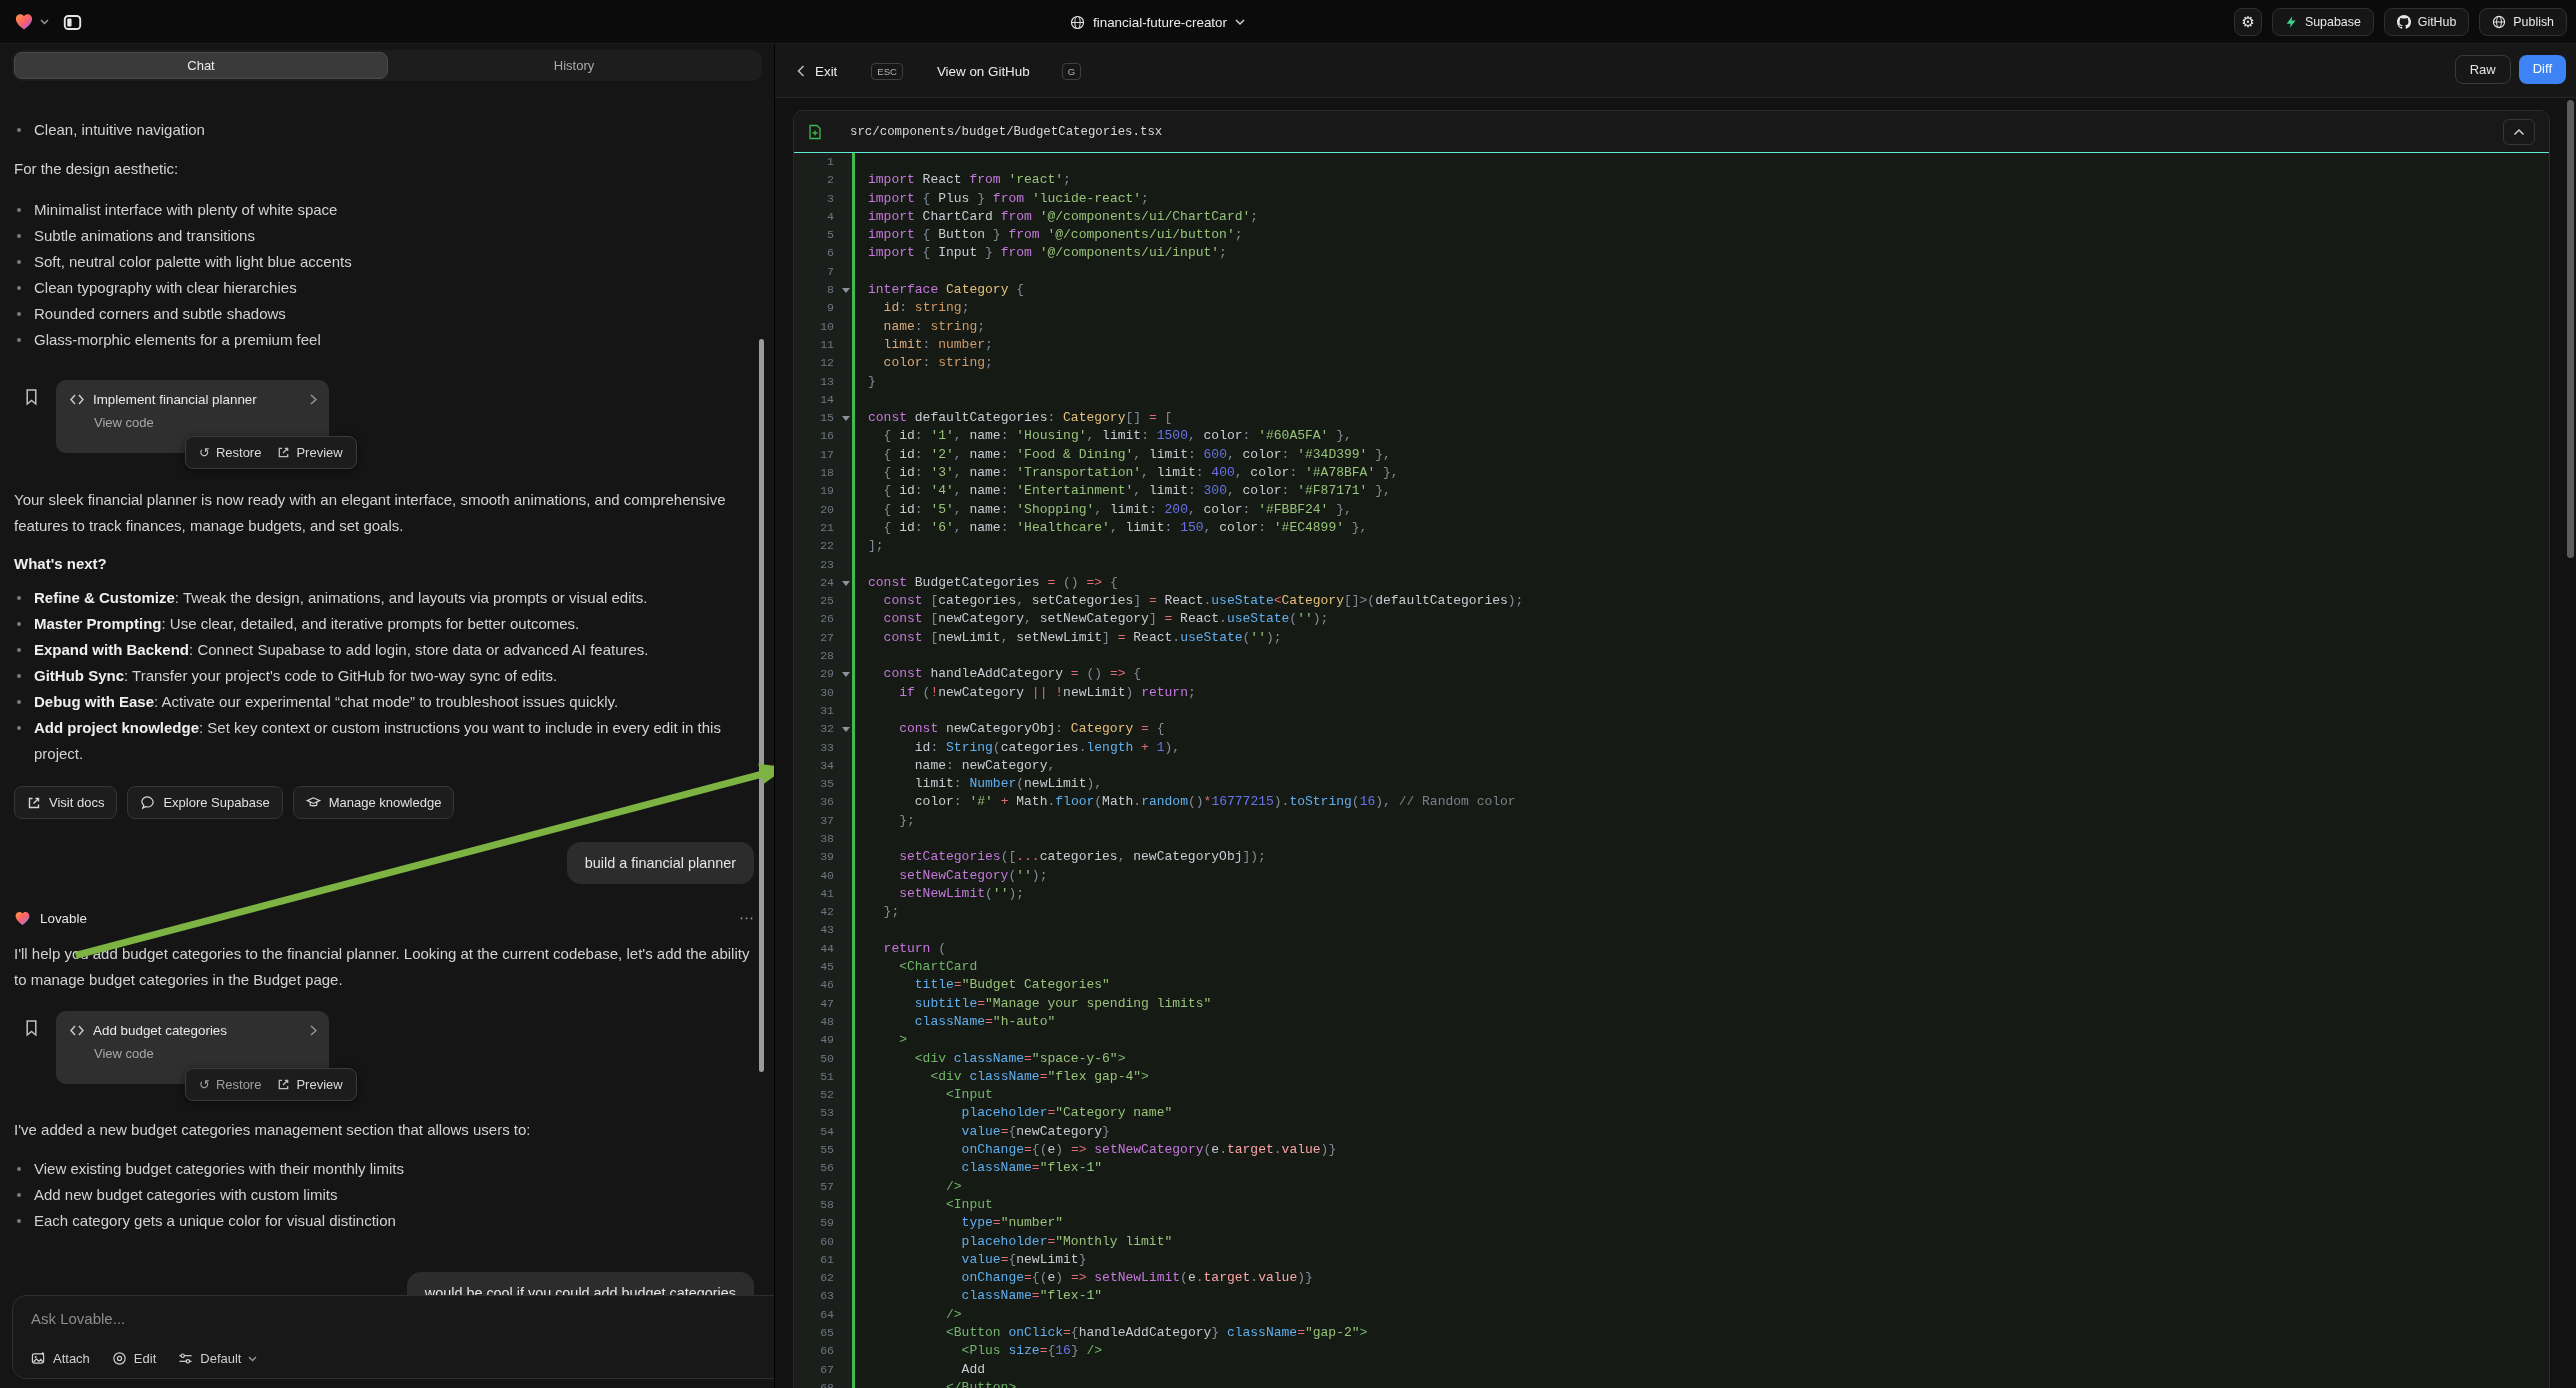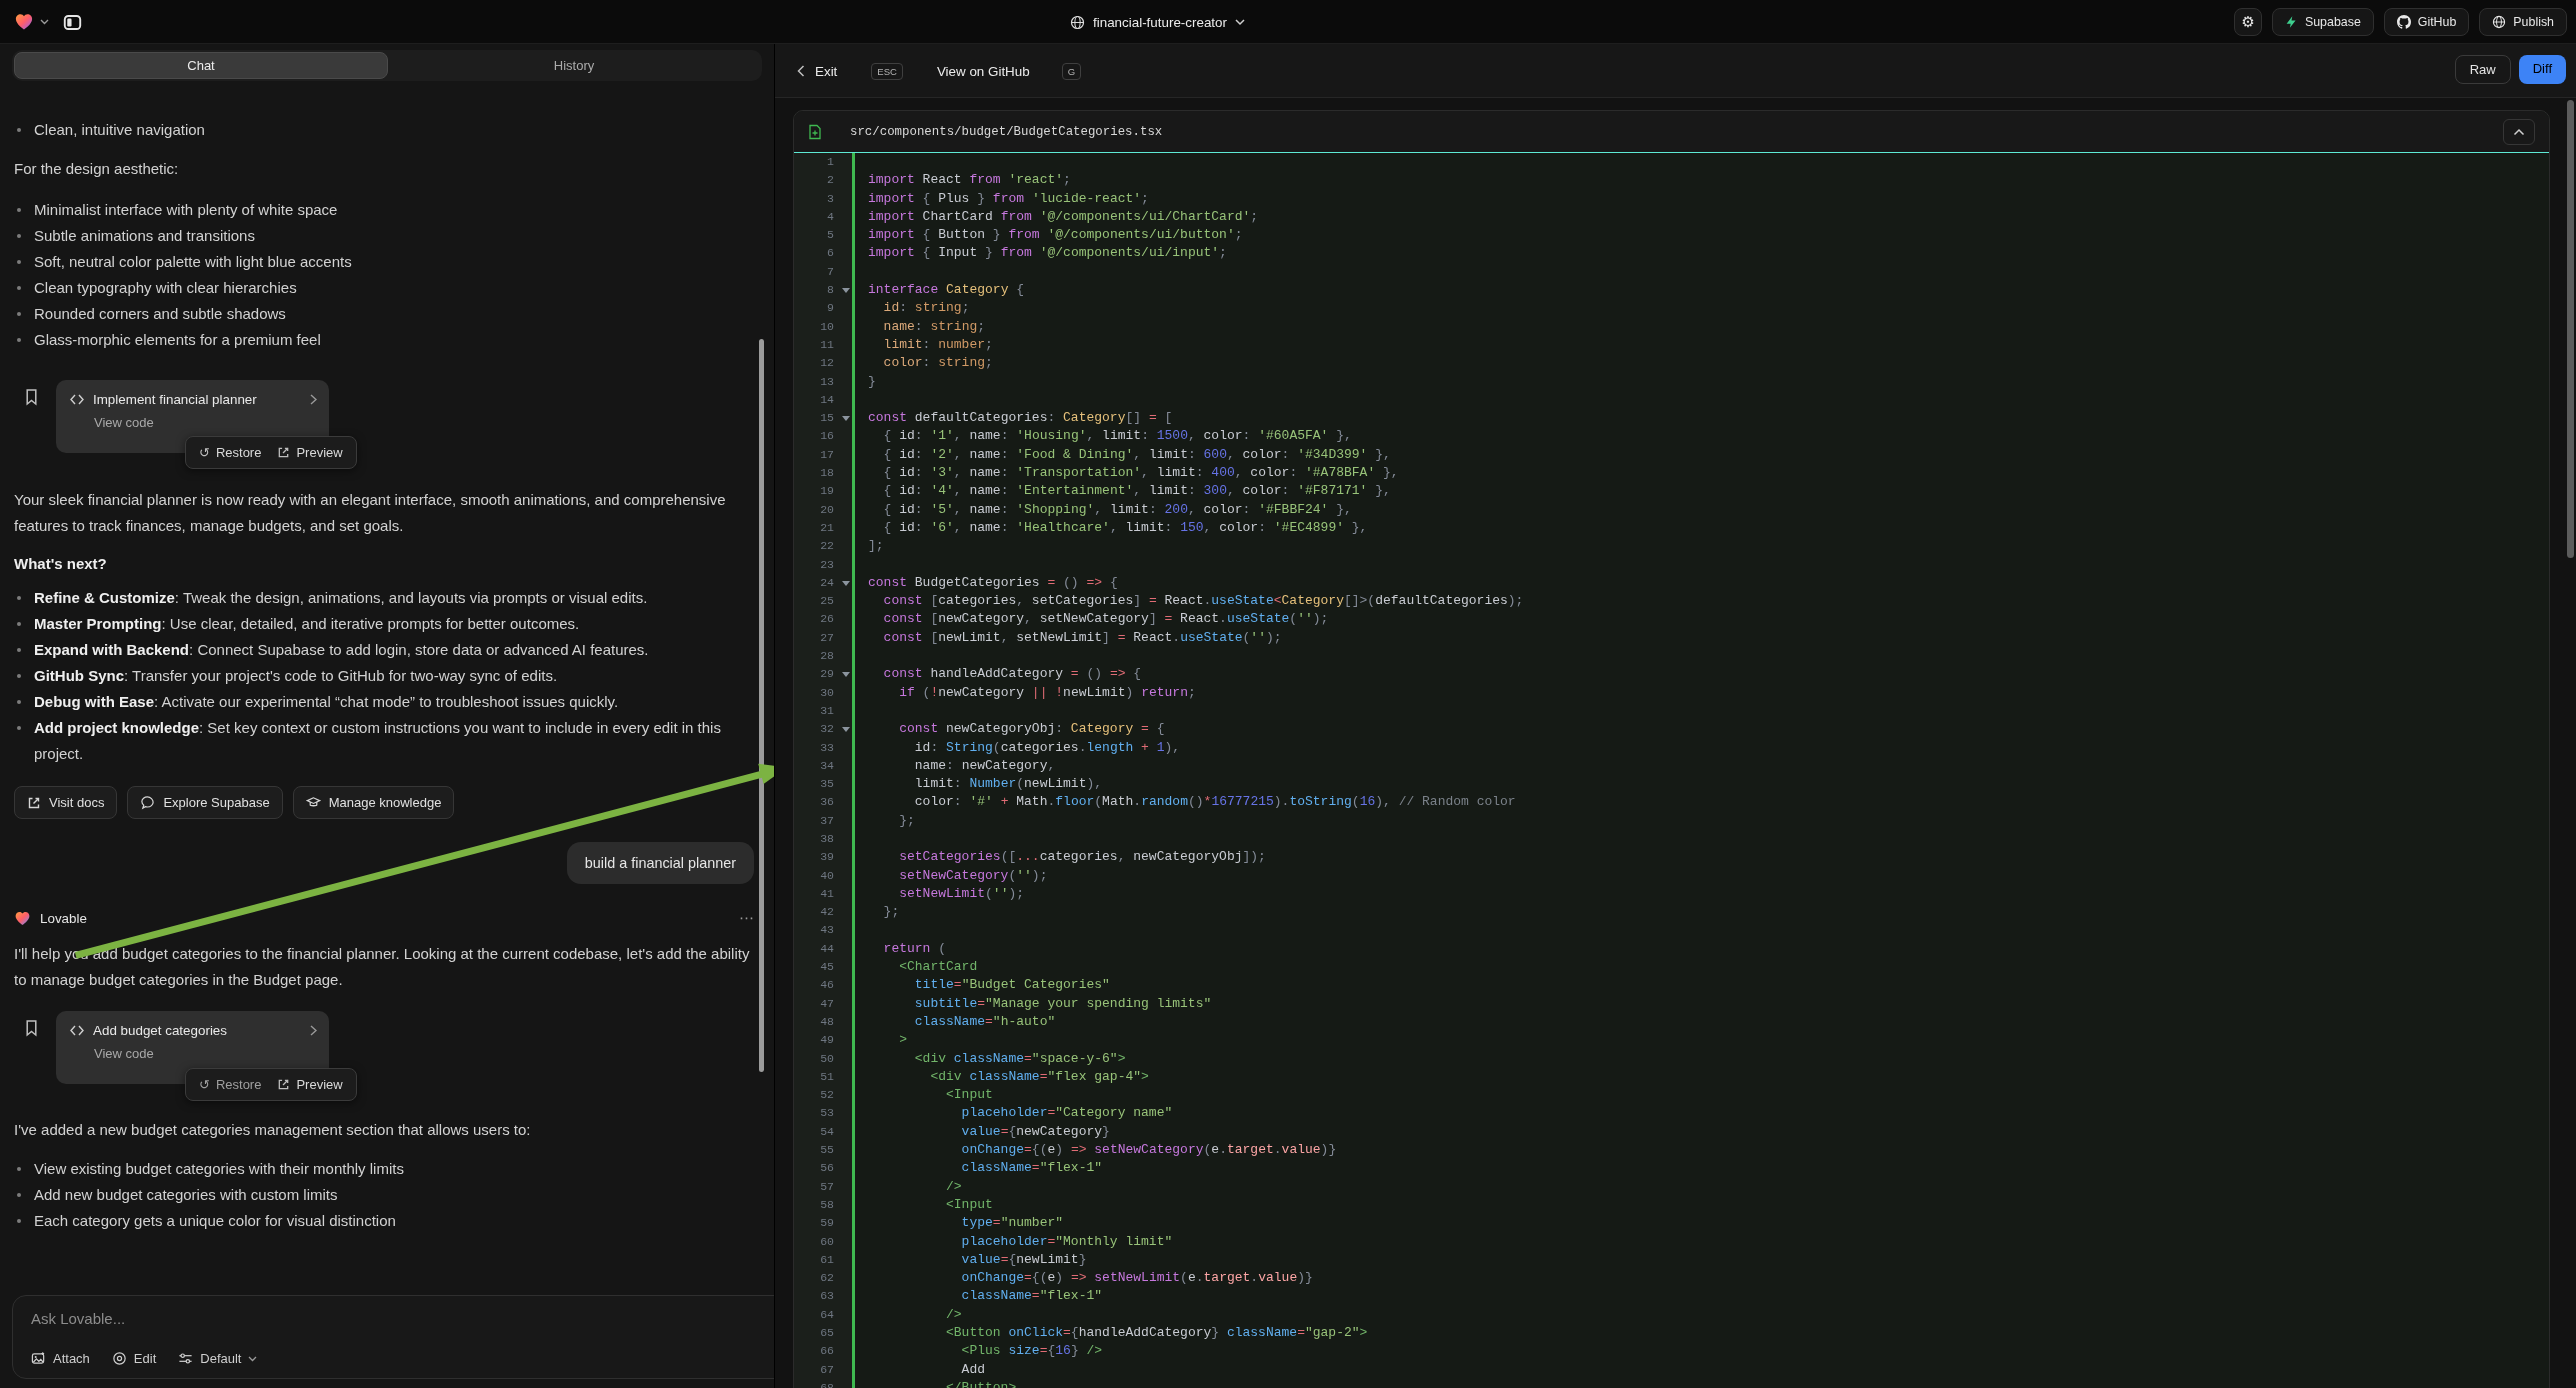--- a/index.html
+++ b/index.html
@@ -79,21 +79,21 @@
                 border-left:1px solid #000; }
   .cp-header { position:absolute; left:0; top:0; width:100%; height:54px; background:#171717;
                border-bottom:1px solid #262626; }
   .cp-left { position:absolute; left:22px; top:0; height:54px; display:flex; align-items:center; gap:10px; }
   .exit-label, .vog-label { color:#ececec; font-size:13.4px; cursor:pointer; }
   .kbd { border:1px solid #3f3f3f; border-radius:4px; color:#b4b4b4; font-size:9.5px; padding:2px 5px;margin-left:24px; }
   .vog-wrap { display:flex; align-items:center; gap:8px; margin-left:24px; cursor:pointer; }
   .cp-right { position:absolute; right:10px; top:11px; display:flex; gap:8px; }
   .raw-btn { padding:6px 14px; border:1px solid #3a3a3a; border-radius:8px; color:#e4e4e4;
              font-size:13px; background:transparent; cursor:pointer; }
-  .diff-btn { padding:6px 14px; border-radius:8px; color:#000000; font-size:13px; cursor:pointer; }
+  .diff-btn { padding:6px 14px; border-radius:8px; color:#ffffff; font-size:13px; cursor:pointer; }
 
   .file-card { position:absolute; left:18px; top:66px; width:1757px; height:1279px;
                border:1px solid #2b2b2b; border-radius:10px 10px 0 0; overflow:hidden; background:#151a15; }
   .file-head { position:absolute; left:0; top:0; width:100%; height:42px; background:#181818;
                border-bottom:1px solid #5eead4; display:flex; align-items:center; padding:0 14px; gap:28px; }
   .file-path { color:#d9d9d9; font-size:12.4px; font-family:"Liberation Mono", monospace; flex:1; }
   .collapse-btn { width:32px; height:26px; border:1px solid #363636; border-radius:6px;
                   display:flex; align-items:center; justify-content:center; cursor:pointer; }
   .code-area { position:absolute; left:0; top:42px; width:100%; bottom:0; background:#151a15; overflow:hidden; }
   .cl { display:flex; height:18.3px; font-family:"Liberation Mono", monospace; font-size:13px; line-height:18.3px; }
@@ -408,20 +408,21 @@
           <li>
             <span class="dot"></span>
             <span>Add new budget categories with custom limits</span>
           </li>
           <li>
             <span class="dot"></span>
             <span>Each category gets a unique color for visual distinction</span>
           </li>
         </ul>
 
+      <div class="bubble" style="top:1191px">would be cool if you could add budget categories</div>
 
       <svg class="chat-arrow" width="774" height="1244" viewBox="0 0 777 1249">
         <line x1="76" y1="878" x2="765" y2="696" stroke="#7cb342" stroke-width="7"></line>
         <polygon points="790,689 766.6,705.8 761.2,685.5" fill="#7cb342"></polygon>
       </svg>
     </div>
 
     <div class="chat-scrollbar"></div>
 
     <div class="composer">

